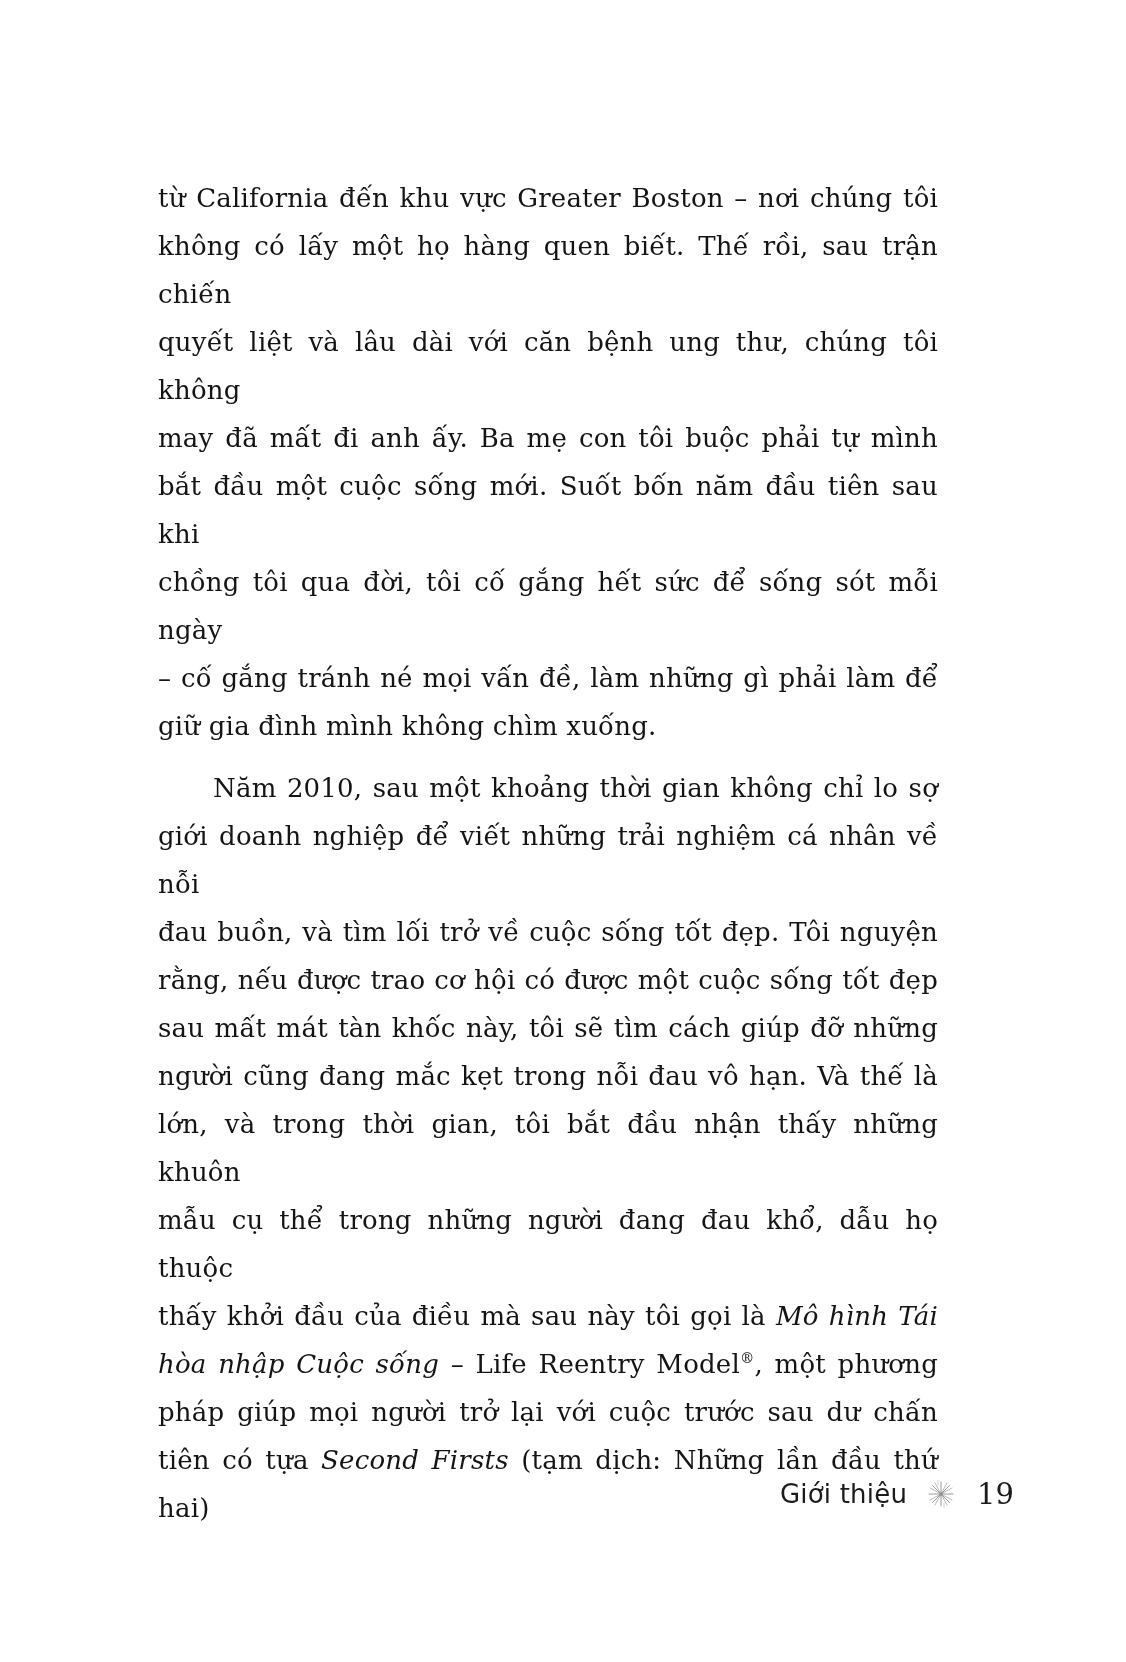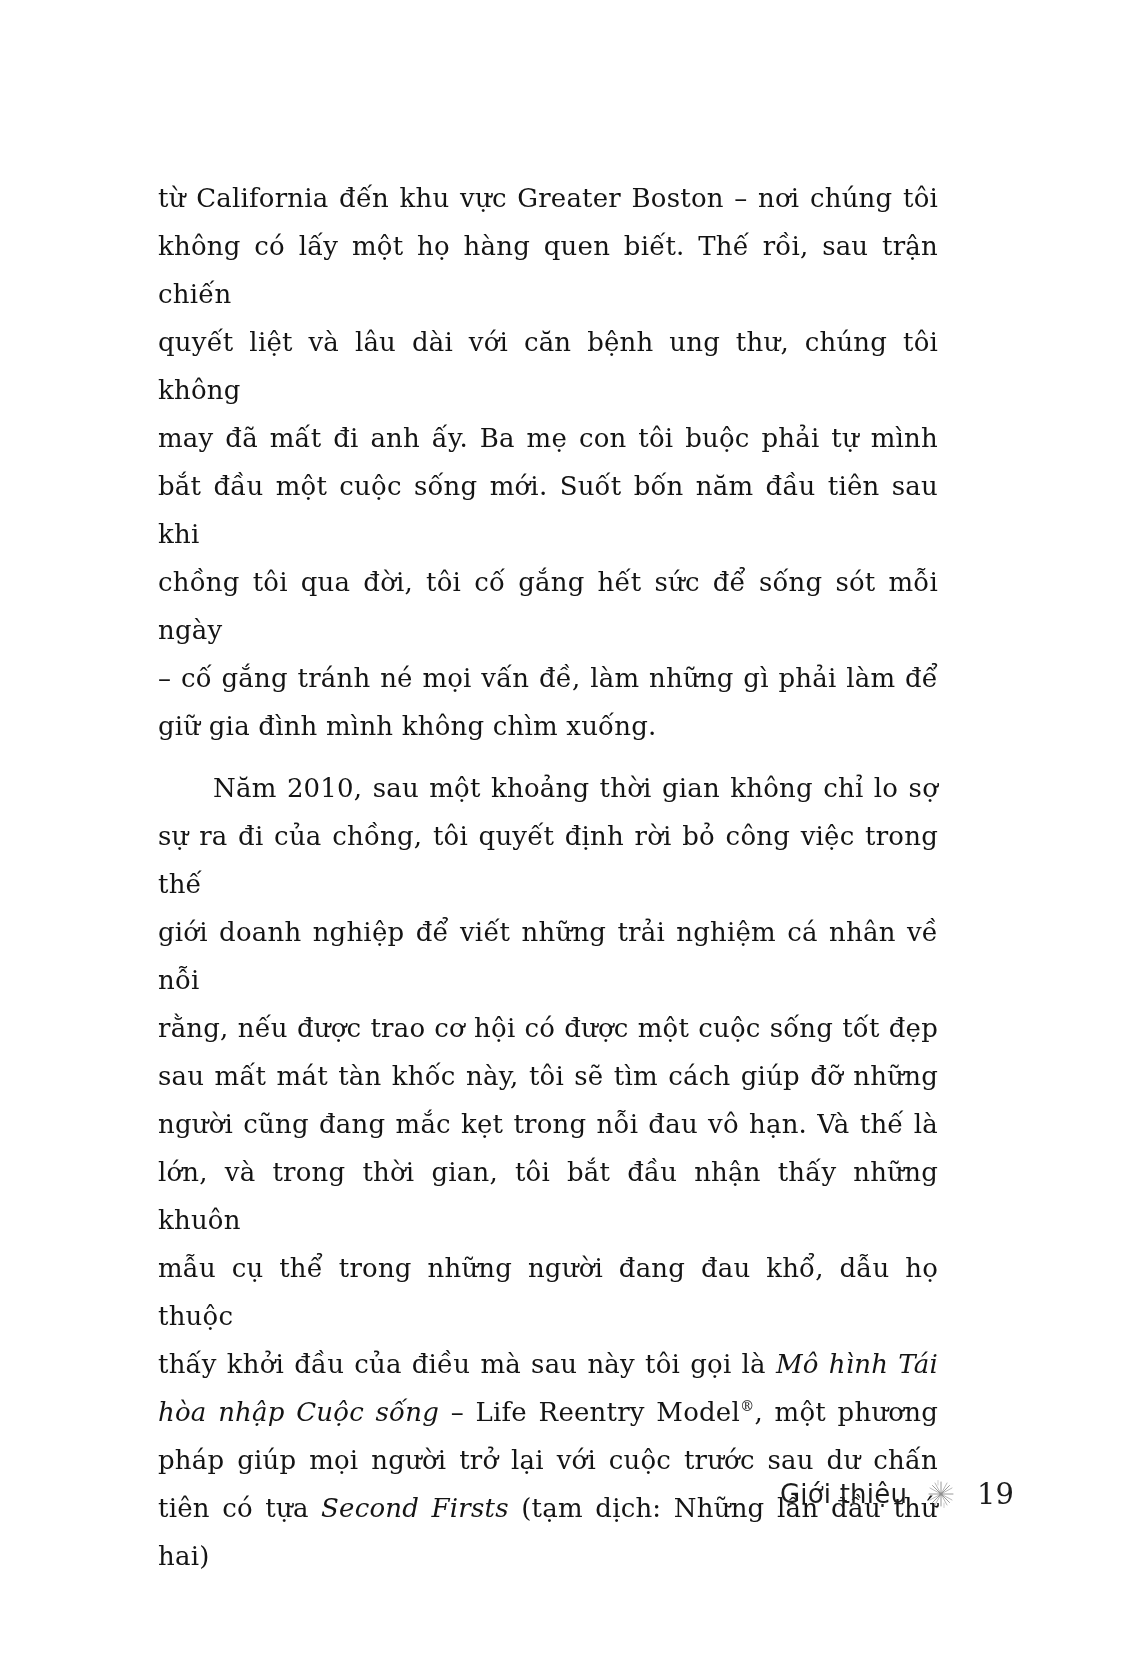--- a/index.html
+++ b/index.html
@@ -94,22 +94,22 @@
         <div class="line"><span>không có lấy một họ hàng quen biết. Thế rồi, sau trận chiến</span></div>
         <div class="line"><span>quyết liệt và lâu dài với căn bệnh ung thư, chúng tôi không</span></div>
         <div class="line"><span>may đã mất đi anh ấy. Ba mẹ con tôi buộc phải tự mình</span></div>
         <div class="line"><span>bắt đầu một cuộc sống mới. Suốt bốn năm đầu tiên sau khi</span></div>
         <div class="line"><span>chồng tôi qua đời, tôi cố gắng hết sức để sống sót mỗi ngày</span></div>
         <div class="line"><span>– cố gắng tránh né mọi vấn đề, làm những gì phải làm để</span></div>
         <div class="line line-last"><span>giữ gia đình mình không chìm xuống.</span></div>
       </div>
       <div class="paragraph">
         <div class="line indent"><span>Năm 2010, sau một khoảng thời gian không chỉ lo sợ</span></div>
-        <div class="line"><span>sự ra đi của chồng, tôi quyết định rời bỏ công việc trong thế</span></div>
         <div class="line"><span>giới doanh nghiệp để viết những trải nghiệm cá nhân về nỗi</span></div>
+        <div class="line"><span>đau buồn, và tìm lối trở về cuộc sống tốt đẹp. Tôi nguyện</span></div>
         <div class="line"><span>rằng, nếu được trao cơ hội có được một cuộc sống tốt đẹp</span></div>
         <div class="line"><span>sau mất mát tàn khốc này, tôi sẽ tìm cách giúp đỡ những</span></div>
         <div class="line"><span>người cũng đang mắc kẹt trong nỗi đau vô hạn. Và thế là</span></div>
         <div class="line"><span>lớn, và trong thời gian, tôi bắt đầu nhận thấy những khuôn</span></div>
         <div class="line"><span>mẫu cụ thể trong những người đang đau khổ, dẫu họ thuộc</span></div>
         <div class="line"><span>thấy khởi đầu của điều mà sau này tôi gọi là </span><span class="italic">Mô hình Tái</span></div>
         <div class="line"><span class="italic">hòa nhập Cuộc sống</span><span> – Life Reentry Model</span><sup>®</sup><span>, một phương</span></div>
         <div class="line"><span>pháp giúp mọi người trở lại với cuộc trước sau dư chấn</span></div>
         <div class="line"><span>tiên có tựa </span><span class="italic">Second Firsts</span><span> (tạm dịch: Những lần đầu thứ hai)</span></div>
       </div>

